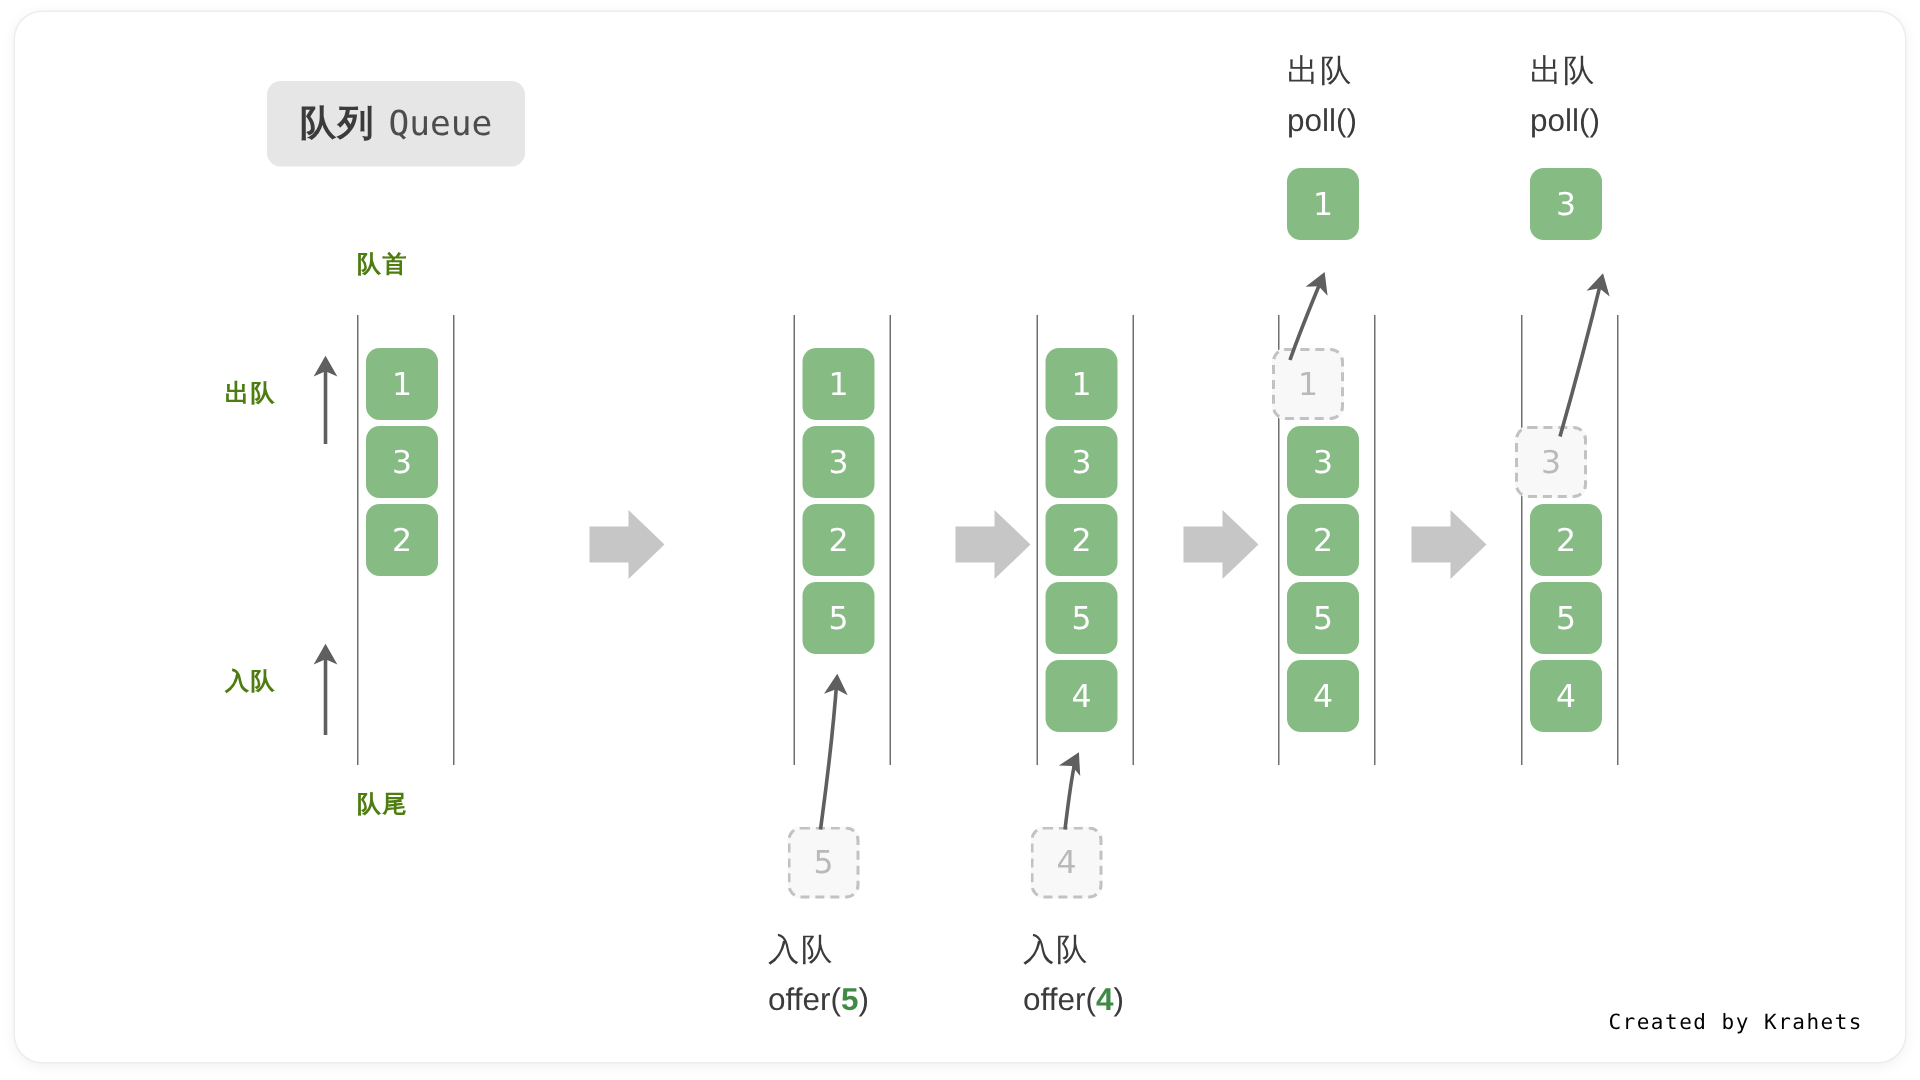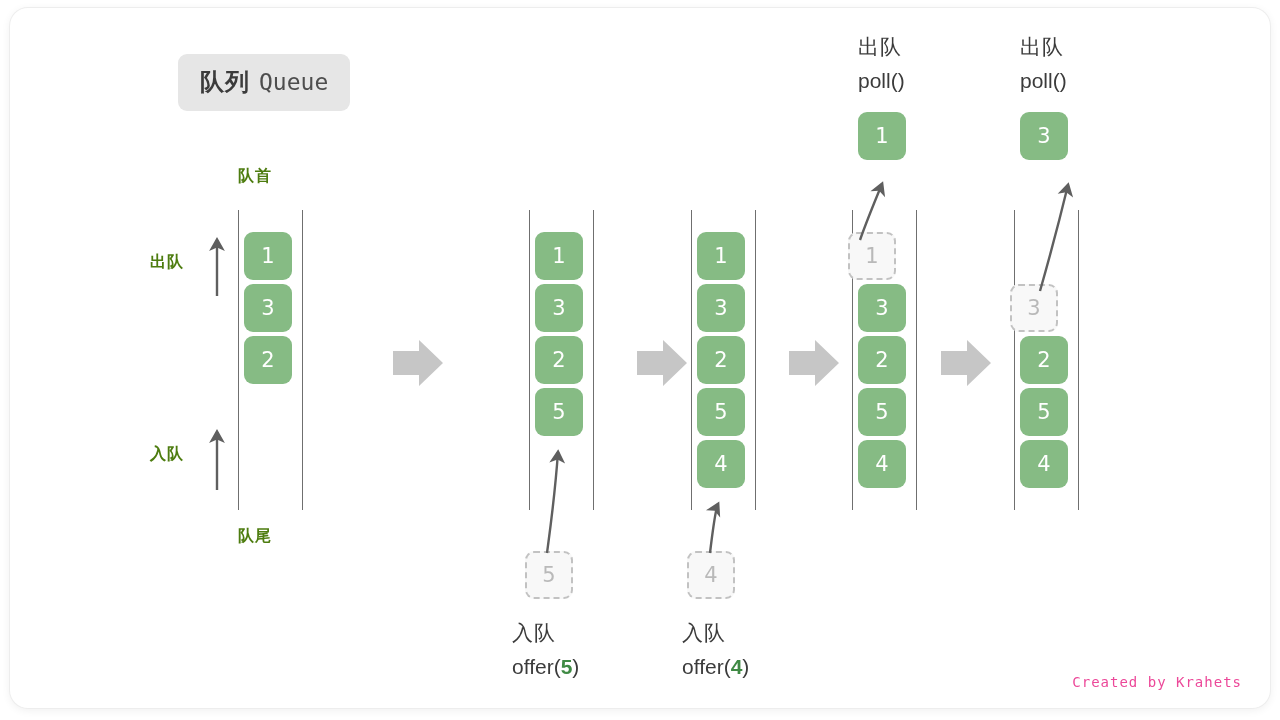--- a/index.html
+++ b/index.html
@@ -70,21 +70,21 @@
   .cell.popped{box-shadow:none;}
 
   
   svg.overlay{position:absolute;left:0;top:0;width:1260px;height:700px;
               pointer-events:none;overflow:visible;}
 
   
   .credit{
     position:absolute;right:28px;bottom:18px;
     font-family:"DejaVu Sans Mono","Liberation Mono",monospace;
-    font-size:14px;color:#ec4899;letter-spacing:1px;white-space:nowrap;
+    font-size:14px;color:#000000;letter-spacing:1px;white-space:nowrap;
   }
 </style>
 </head>
 <body>
 
 <div class="card">
 
   <div class="title-chip">
     <span class="title-cn">队列</span><span class="title-en">Queue</span>
   </div>

